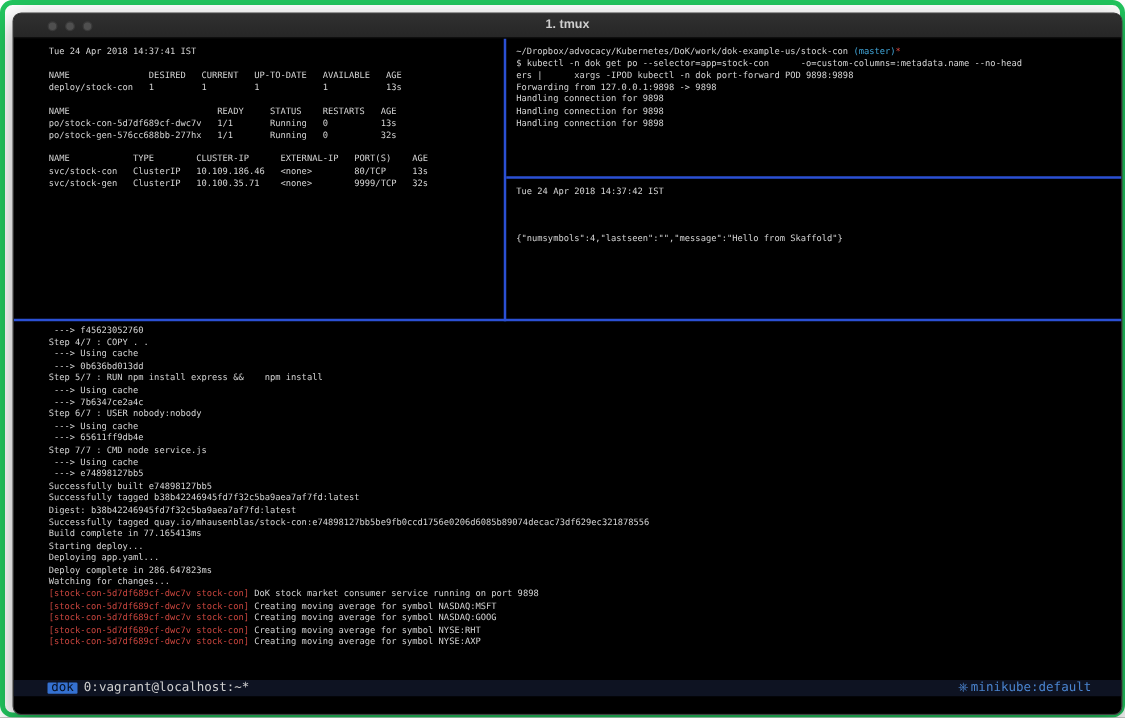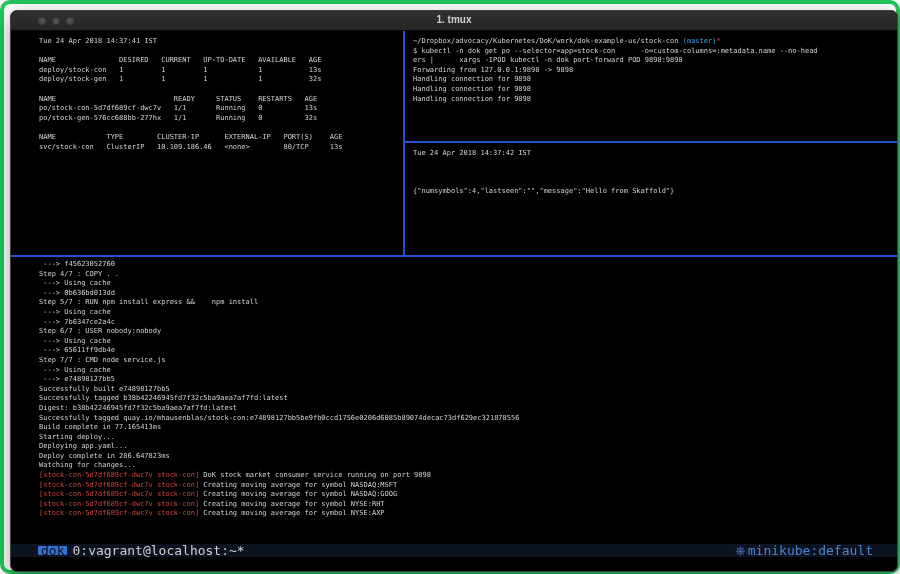--- a/index.html
+++ b/index.html
@@ -32,21 +32,21 @@
   .pane-tr { left:394px; top:0;  width:494px; height:85px; padding:6px 4px 0 8px; }
   .pane-mr { left:394px; top:112px; width:494px; height:112px; padding:6px 4px 0 8px; }
   .pane-b  { left:0;   top:224px; width:888px; height:287px; padding:5px 4px 0 28px; }
   .divider { position:absolute; background:var(--pane-border,#2b50d4); }
   .div-v       { left:392px; top:0;    width:2px;   height:226px; }
   .div-h-right { left:394px; top:110px; width:494px; height:2px; }
   .div-h-full  { left:0;   top:224px; width:888px; height:2px; }
   .statusbar {
     position:absolute; left:0; top:513px; width:888px; height:13px;
     background:#0e1322; display:flex; align-items:center;
-    padding:0 26px 0 27px; font-size:13px;
+    padding:0 26px 0 27px; font-size:10px;
   }
   .session {
     background:var(--status-session-bg,#3571d1); color:#071022;
     padding:0 3px; margin-right:5px; border-radius:1px;
   }
   .winlist { color:#cfcfcf; }
   .status-right { margin-left:auto; color:var(--status-right-fg,#4a84cf); }
   .status-right .icon { margin-right:2px; font-family:"DejaVu Sans", sans-serif; }
 </style>
 </head>
@@ -63,28 +63,28 @@
       </div>
       <div class="title">1. tmux</div>
     </div>
 
     <div class="terminal">
       <div class="pane pane-tl">
           <div class="tline">Tue 24 Apr 2018 14:37:41 IST</div>
           <div class="tline"> </div>
           <div class="tline">NAME               DESIRED   CURRENT   UP-TO-DATE   AVAILABLE   AGE</div>
           <div class="tline">deploy/stock-con   1         1         1            1           13s</div>
-          <div class="tline">deploy/stock-gen   1         1         1            1           32s</div>
           <div class="tline"> </div>
           <div class="tline">NAME                            READY     STATUS    RESTARTS   AGE</div>
           <div class="tline">po/stock-con-5d7df689cf-dwc7v   1/1       Running   0          13s</div>
           <div class="tline">po/stock-gen-576cc688bb-277hx   1/1       Running   0          32s</div>
           <div class="tline"> </div>
           <div class="tline">NAME            TYPE        CLUSTER-IP      EXTERNAL-IP   PORT(S)    AGE</div>
           <div class="tline">svc/stock-con   ClusterIP   10.109.186.46   &lt;none&gt;        80/TCP     13s</div>
+          <div class="tline">svc/stock-gen   ClusterIP   10.100.35.71    &lt;none&gt;        9999/TCP   32s</div>
         </div>
       <div class="divider div-v"></div>
       <div class="pane pane-tr">
           <div class="tline"><span>~/Dropbox/advocacy/Kubernetes/DoK/work/dok-example-us/stock-con </span><span style="color: rgb(65, 166, 217);">(master)</span><span style="color: rgb(201, 69, 62);">*</span></div>
           <div class="tline">$ kubectl -n dok get po --selector=app=stock-con      -o=custom-columns=:metadata.name --no-head</div>
           <div class="tline">ers |      xargs -IPOD kubectl -n dok port-forward POD 9898:9898</div>
           <div class="tline">Forwarding from 127.0.0.1:9898 -&gt; 9898</div>
           <div class="tline">Handling connection for 9898</div>
           <div class="tline">Handling connection for 9898</div>
           <div class="tline">Handling connection for 9898</div>

